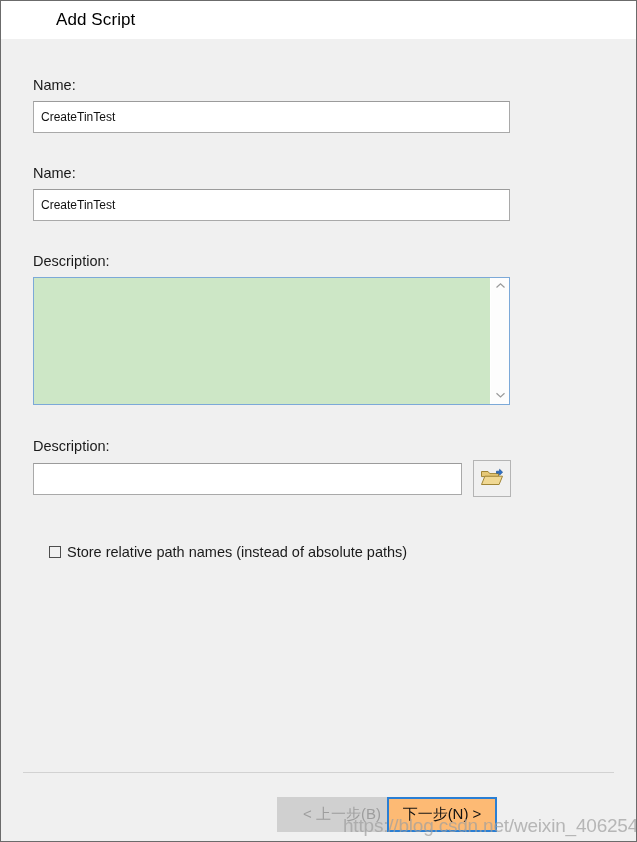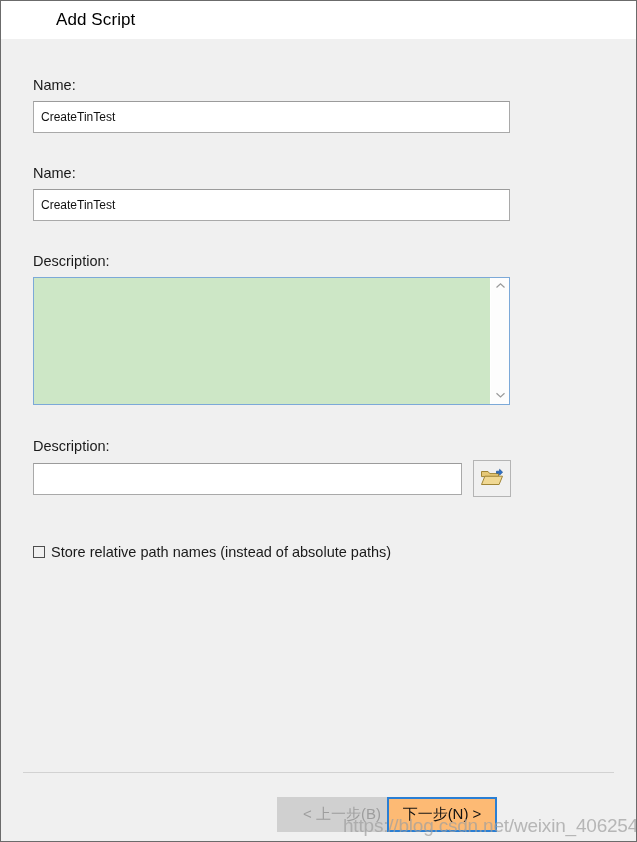--- a/index.html
+++ b/index.html
@@ -127,20 +127,21 @@
     justify-content: center;
     cursor: default;
   }
 
   
   .cb-row {
     position: absolute;
     display: flex;
     align-items: center;
     white-space: nowrap;
+    margin-left: 16px;
   }
   .cb-box {
     width: 12px;
     height: 12px;
     box-sizing: border-box;
     border: 1px solid #4d4d4d;
     background: #f0f0f0;
     margin-right: 6px;
     flex: 0 0 12px;
     position: relative;

